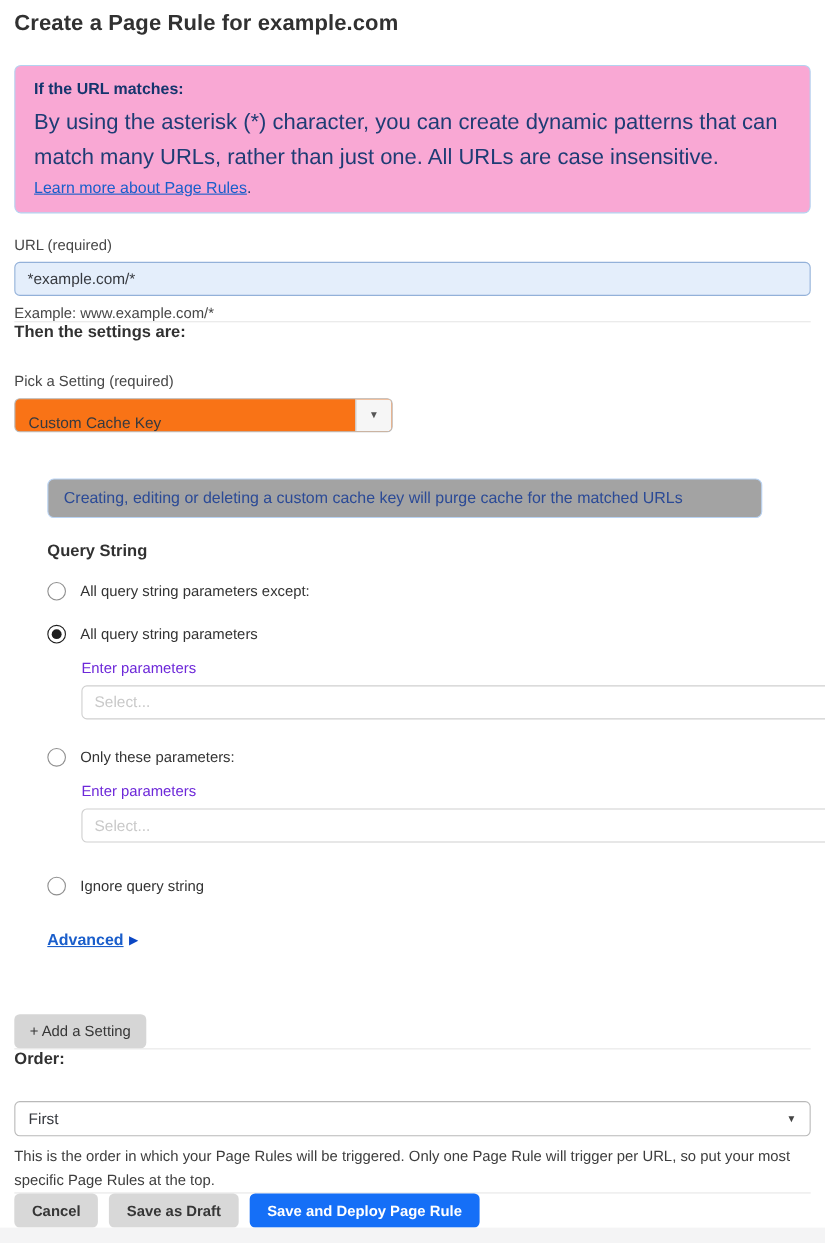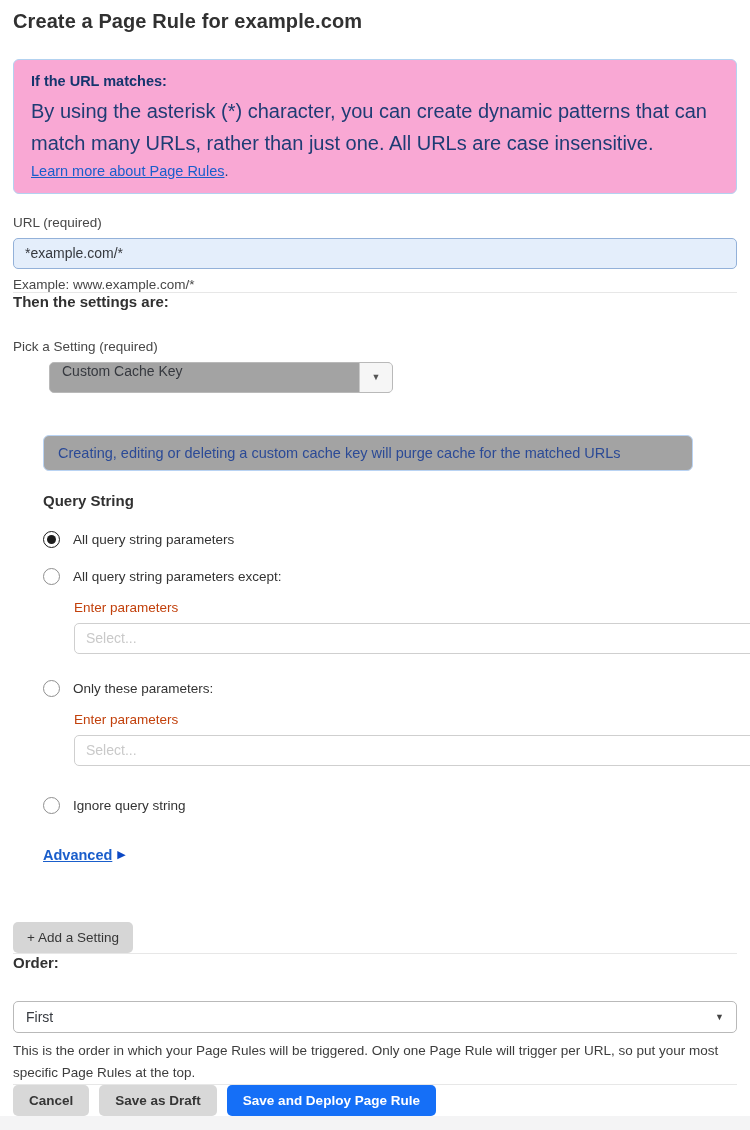--- a/index.html
+++ b/index.html
@@ -80,28 +80,27 @@
   h2.section-heading {
     font-size: 15px;
     font-weight: 700;
     color: #313131;
     margin-bottom: 29px;
   }
 
   .setting-select {
     width: 344px;
     height: 31px;
-    background: #a3a3a3;
+    background: #f97316;
     border: 1px solid #b9b9b9;
     border-radius: 5px;
     display: flex;
-    align-items: flex-start;
+    align-items: flex-end;
     cursor: pointer;
     overflow: hidden;
-    margin-left: 36px;
   }
   .setting-select .select-value {
     flex: 1;
     padding: 0 12px;
     font-size: 14px;
     color: #36393f;
   }
   .setting-select .arrow-seg {
     width: 33px;
     height: 100%;
@@ -163,21 +162,21 @@
     margin-left: 13px;
     font-size: 13.5px;
     color: #333333;
   }
   .row-1 { margin-top: 22px; }
   .row-2 { margin-top: 20px; }
   .sub-label {
     margin-left: 61px;
     margin-top: 15px;
     font-size: 13.5px;
-    color: #c2410c;
+    color: #6d28d9;
   }
   .param-input {
     display: block;
     margin-left: 61px;
     margin-top: 8px;
     width: 728px;
     height: 31px;
     border: 1px solid #cfcfcf;
     border-radius: 5px;
     padding: 0 11px;
@@ -299,28 +298,28 @@
   <label class="field-label">Pick a Setting (required)</label>
   <div class="setting-select">
     <span class="select-value">Custom Cache Key</span>
     <span class="arrow-seg">▼</span>
   </div>
 
   <div class="notice-box">Creating, editing or deleting a custom cache key will purge cache for the matched URLs</div>
 
   <h3 class="query-heading">Query String</h3>
 
+  <div class="radio-row row-2">
+    <span class="radio-circle"></span>
+    <span class="radio-label">All query string parameters except:</span>
+  </div>
+
   <div class="radio-row row-1">
     <span class="radio-circle checked"></span>
     <span class="radio-label">All query string parameters</span>
-  </div>
-
-  <div class="radio-row row-2">
-    <span class="radio-circle"></span>
-    <span class="radio-label">All query string parameters except:</span>
   </div>
   <div class="sub-label">Enter parameters</div>
   <input class="param-input" type="text" placeholder="Select..." style="">
 
   <div class="radio-row row-3">
     <span class="radio-circle"></span>
     <span class="radio-label">Only these parameters:</span>
   </div>
   <div class="sub-label">Enter parameters</div>
   <input class="param-input" type="text" placeholder="Select..." style="">

